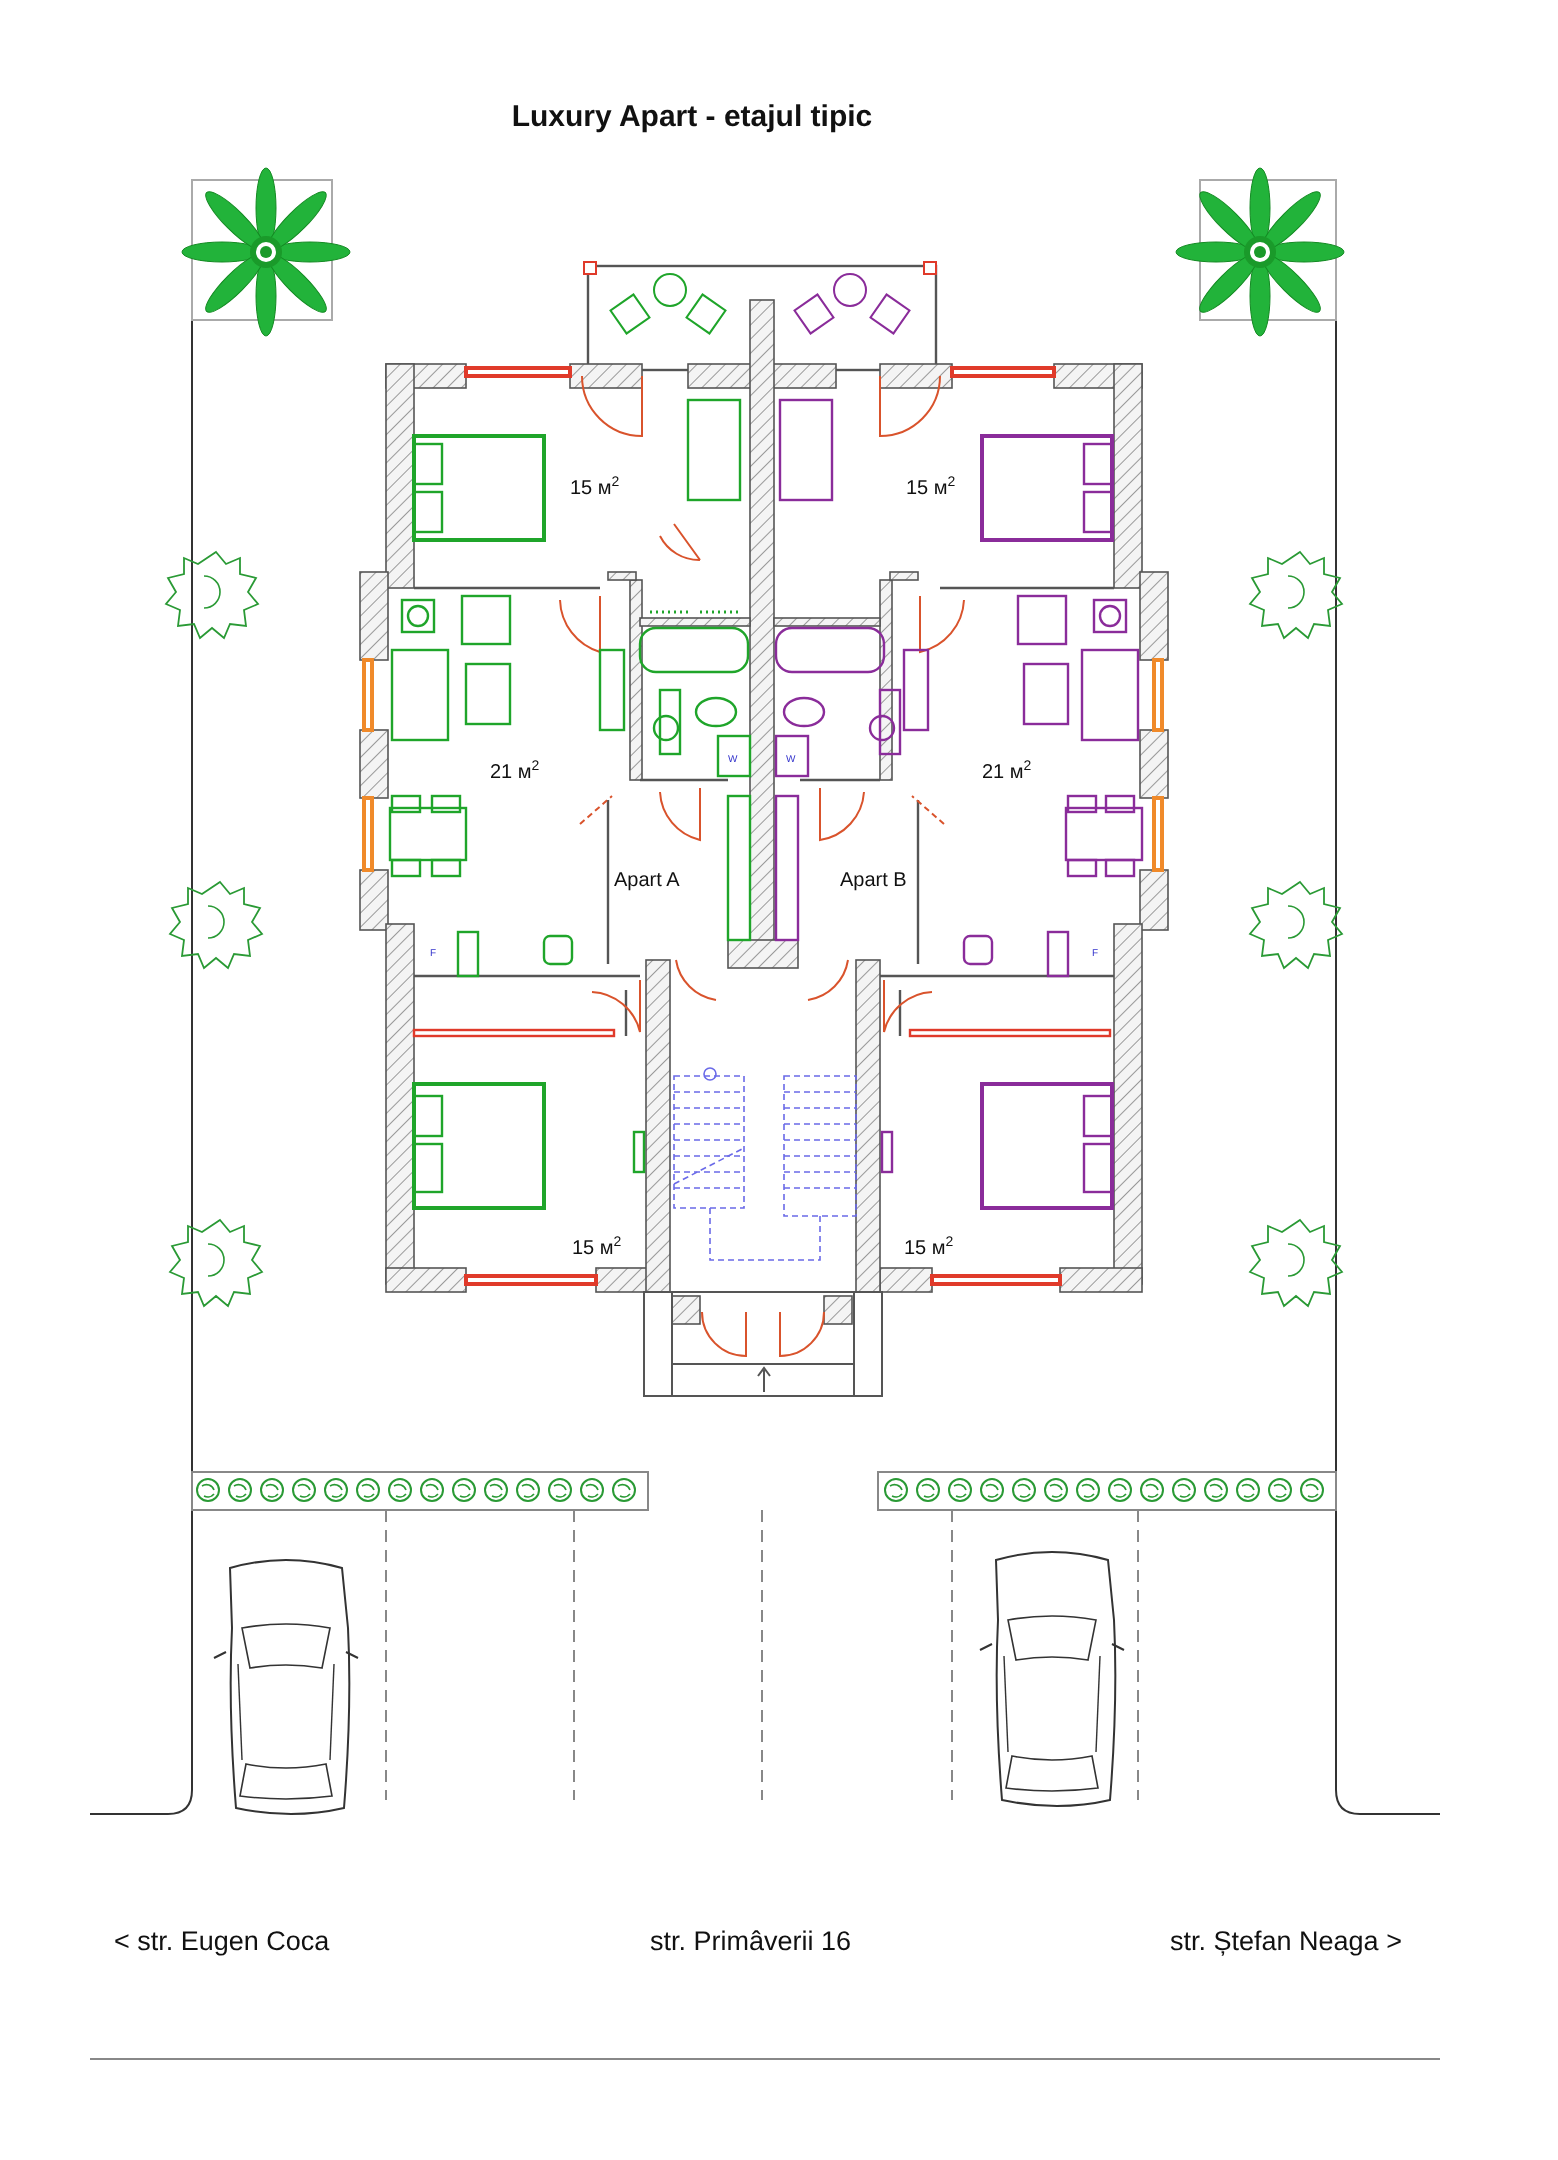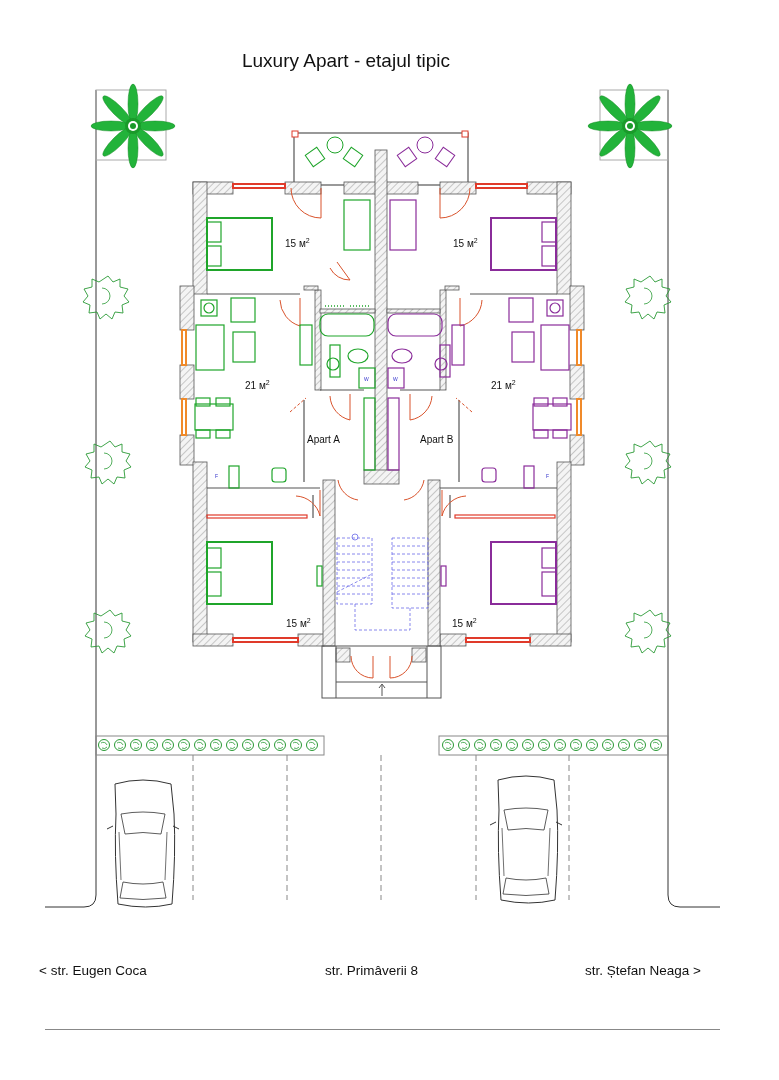--- a/index.html
+++ b/index.html
@@ -1,17 +1,17 @@
 <!DOCTYPE html>
 <html><head>
 <meta charset="utf-8">
 <style>
   html,body{margin:0;padding:0;background:#fff;}
   body{width:779px;height:1080px;position:relative;overflow:hidden;font-family:"Liberation Sans",sans-serif;}
-  .title{position:absolute;left:0;width:692px;top:50px;text-align:center;font-size:19px;color:#111;}
+  .title{position:absolute;left:0;width:692px;top:50px;text-align:center;font-size:15px;color:#111;font-weight:bold;}
   .street{position:absolute;top:963px;font-size:13.5px;color:#111;}
   .bottom-rule{position:absolute;left:45px;top:1029px;width:675px;height:1px;background:#888;}
   svg.plan{position:absolute;left:0;top:0;}
   .lbl{font-family:"Liberation Sans",sans-serif;fill:#111;}
 </style>
 </head>
 <body>
 
 <div class="title">Luxury Apart - etajul tipic</div>
 
@@ -324,16 +324,16 @@
     <text class="lbl" x="452" y="627" font-size="10"><tspan>15 м</tspan><tspan dy="-4" font-size="7">2</tspan></text>
     <text class="lbl" x="307" y="443" font-size="10">Apart A</text>
     <text class="lbl" x="420" y="443" font-size="10">Apart B</text>
     <text x="364" y="381" font-size="5" fill="#3333cc" font-family="Liberation Sans, sans-serif">W</text>
     <text x="393" y="381" font-size="5" fill="#3333cc" font-family="Liberation Sans, sans-serif">W</text>
     <text x="215" y="478" font-size="5" fill="#3333cc" font-family="Liberation Sans, sans-serif">F</text>
     <text x="546" y="478" font-size="5" fill="#3333cc" font-family="Liberation Sans, sans-serif">F</text>
   </g>
 </svg>
 
-<div class="street" style="left:39px;">&lt; str. Eugen Coca</div>
-<div class="street" style="left:325px;">str. Primâverii 8</div>
+<div class="street" style="left:57px;">&lt; str. Eugen Coca</div>
+<div class="street" style="left:325px;">str. Primâverii 16</div>
 <div class="street" style="left:585px;text-align:center;">str. Ștefan Neaga &gt;</div>
 <div class="bottom-rule"></div>
 
 </body></html>

